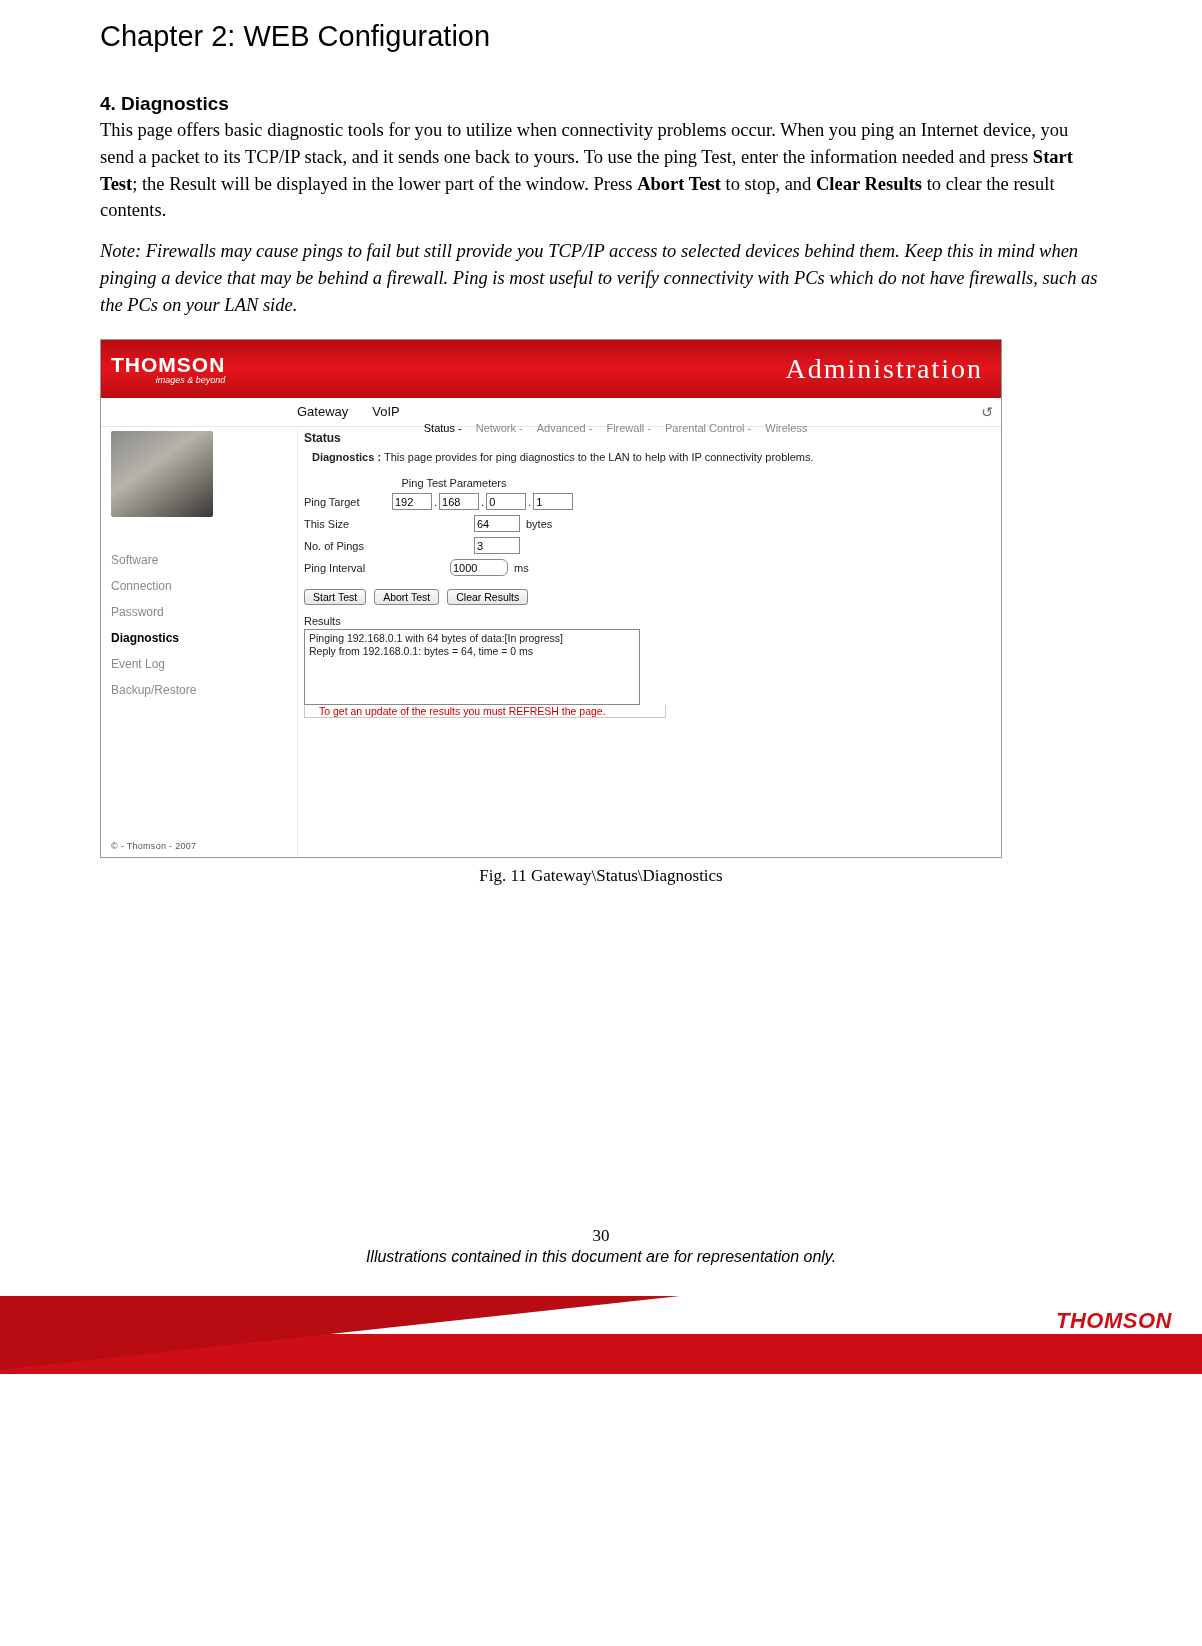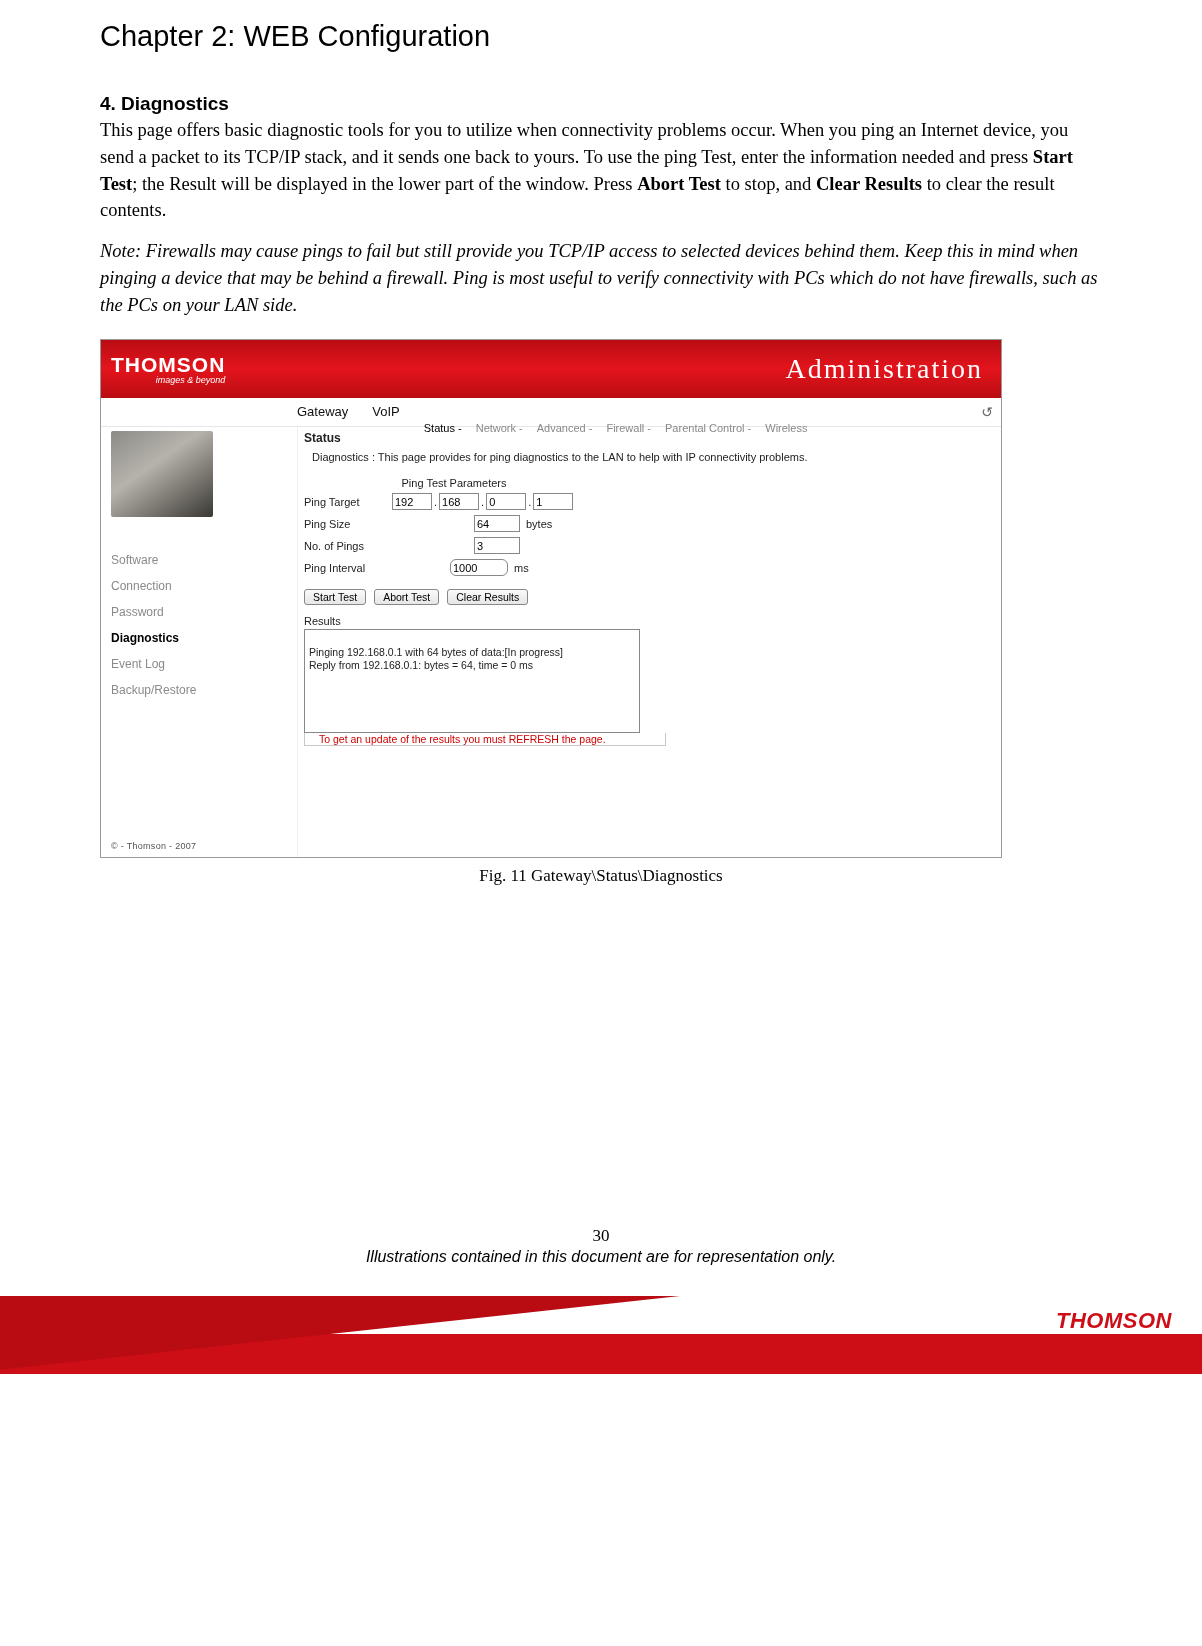--- a/index.html
+++ b/index.html
@@ -161,21 +161,21 @@
   }
   .content .stat-h {
     font-weight: bold;
     font-size: 12px;
     margin-bottom: 6px;
   }
   .content .desc {
     font-size: 11px;
     margin-bottom: 14px;
   }
-  .content .desc b { font-weight: normal; padding-left: 8px; }
+  .content .desc b { font-weight: bold; padding-left: 8px; }
   .params-title {
     text-align: center;
     width: 300px;
     font-size: 11px;
     margin-bottom: 2px;
   }
   .param-row {
     display: flex;
     align-items: center;
     height: 22px;
@@ -212,21 +212,21 @@
   .results-title {
     font-size: 11px;
     width: 330px;
     margin-bottom: 2px;
   }
   .results-box {
     width: 326px;
     height: 70px;
     border: 1px solid #888;
     font-size: 10.5px;
-    padding: 16px 4px;
+    padding: 2px 4px;
     line-height: 1.25;
     overflow: hidden;
   }
   .refresh-note {
     width: 332px;
     border: 1px solid #c8c8c8;
     border-top: none;
     font-size: 10.5px;
     color: #d00000;
     padding: 0 14px;
@@ -335,21 +335,21 @@
           <input class="ipin" value="192" style="">
           <span class="dot">.</span>
           <input class="ipin" value="168" style="">
           <span class="dot">.</span>
           <input class="ipin" value="0" style="">
           <span class="dot">.</span>
           <input class="ipin" value="1" style="">
         </div>
 
         <div class="param-row">
-          <span class="lbl">Ping Size</span>
+          <span class="lbl">This Size</span>
           <input class="numin w40" value="64" style="">
           <span class="unit">bytes</span>
         </div>
 
         <div class="param-row">
           <span class="lbl">No. of Pings</span>
           <input class="numin w40" value="3" style="">
         </div>
 
         <div class="param-row">

